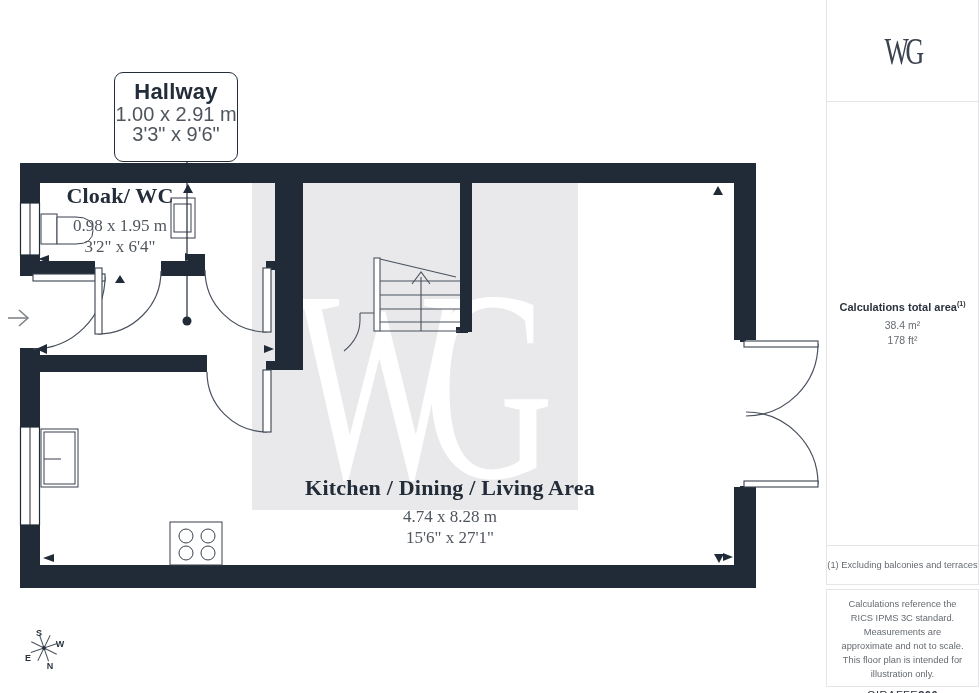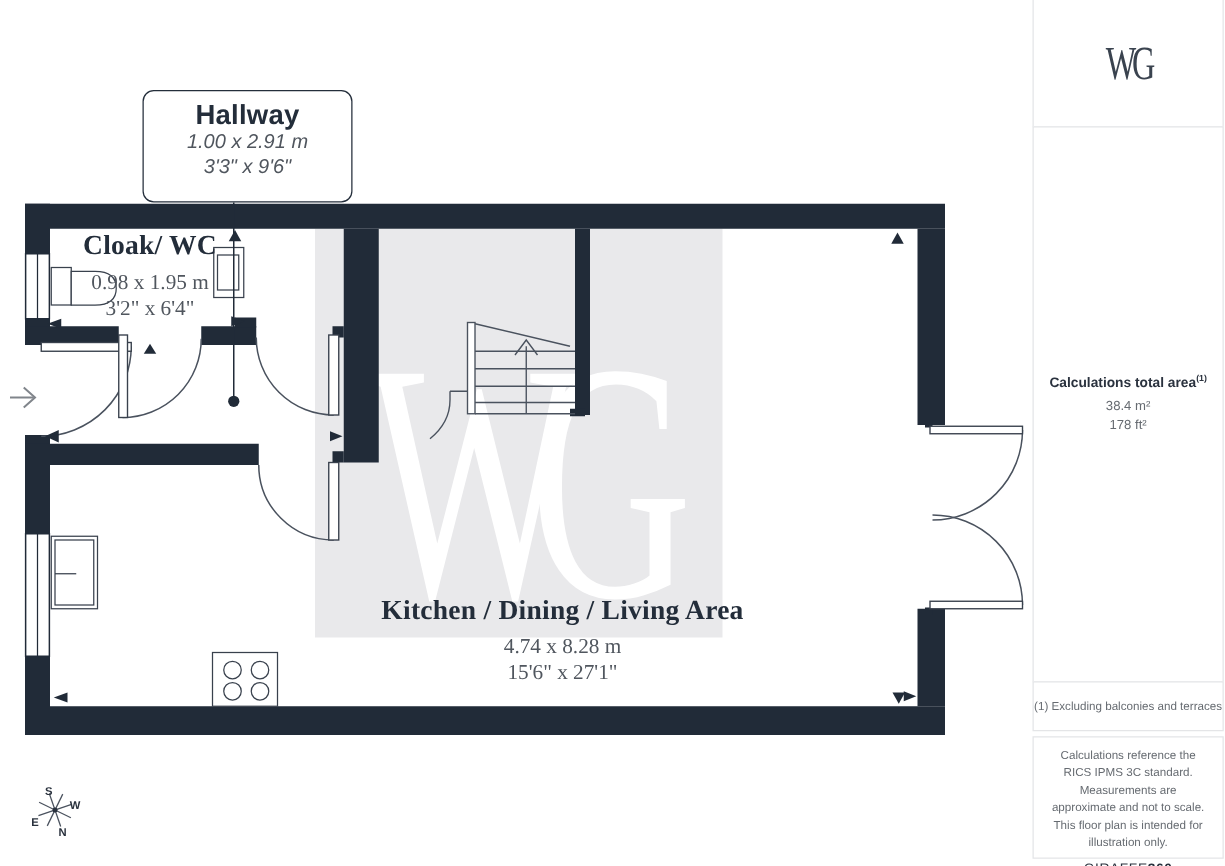--- a/index.html
+++ b/index.html
@@ -2,24 +2,24 @@
 <html><head>
 <meta charset="utf-8">
 <style>
   html,body{margin:0;padding:0;background:#fff;}
   .page{position:relative;width:980px;height:693px;background:#ffffff;overflow:hidden;
         font-family:"Liberation Sans",sans-serif;outline:1px solid #ececec;}
   .plan-svg{position:absolute;left:0;top:0;}
   .room-label{position:absolute;text-align:center;font-family:Liberation Serif, serif;}
   .room-title{font-weight:700;font-size:22px;color:#232D3A;line-height:24px;letter-spacing:.2px;}
   .room-dims{font-size:17px;color:#50565E;line-height:21px;}
-  .hallway-box{position:absolute;left:114px;top:72px;width:168px;height:90px;background:#fff;
+  .hallway-box{position:absolute;left:114px;top:72px;width:124px;height:90px;background:#fff;
                border:1.6px solid #242E3B;border-radius:9px;text-align:center;box-sizing:border-box;
                padding-top:7px;z-index:3;}
-  .hallway-box .room-dims{font-size:16px;line-height:20px;font-style:italic;}
+  .hallway-box .room-dims{font-size:20px;line-height:20px;}
   .floor-label{position:absolute;left:386px;top:694px;width:60px;text-align:center;
                font-size:10px;font-weight:700;color:#2B333C;}
   
   .sidebar{position:absolute;left:826px;top:0;width:154px;height:693px;background:#fff;}
   .sb-box{position:absolute;left:0;width:153px;background:#fff;border:1px solid #e4e5e7;
           box-sizing:border-box;display:flex;flex-direction:column;align-items:center;justify-content:center;}
   .sb-logo-box{top:-1px;height:103px;}
   .sb-logo{font-family:"Liberation Serif",serif;font-size:38px;color:#3A434F;
            letter-spacing:-5px;transform:scaleX(.68);white-space:nowrap;}
   .sb-area-box{top:101px;height:445px;}

